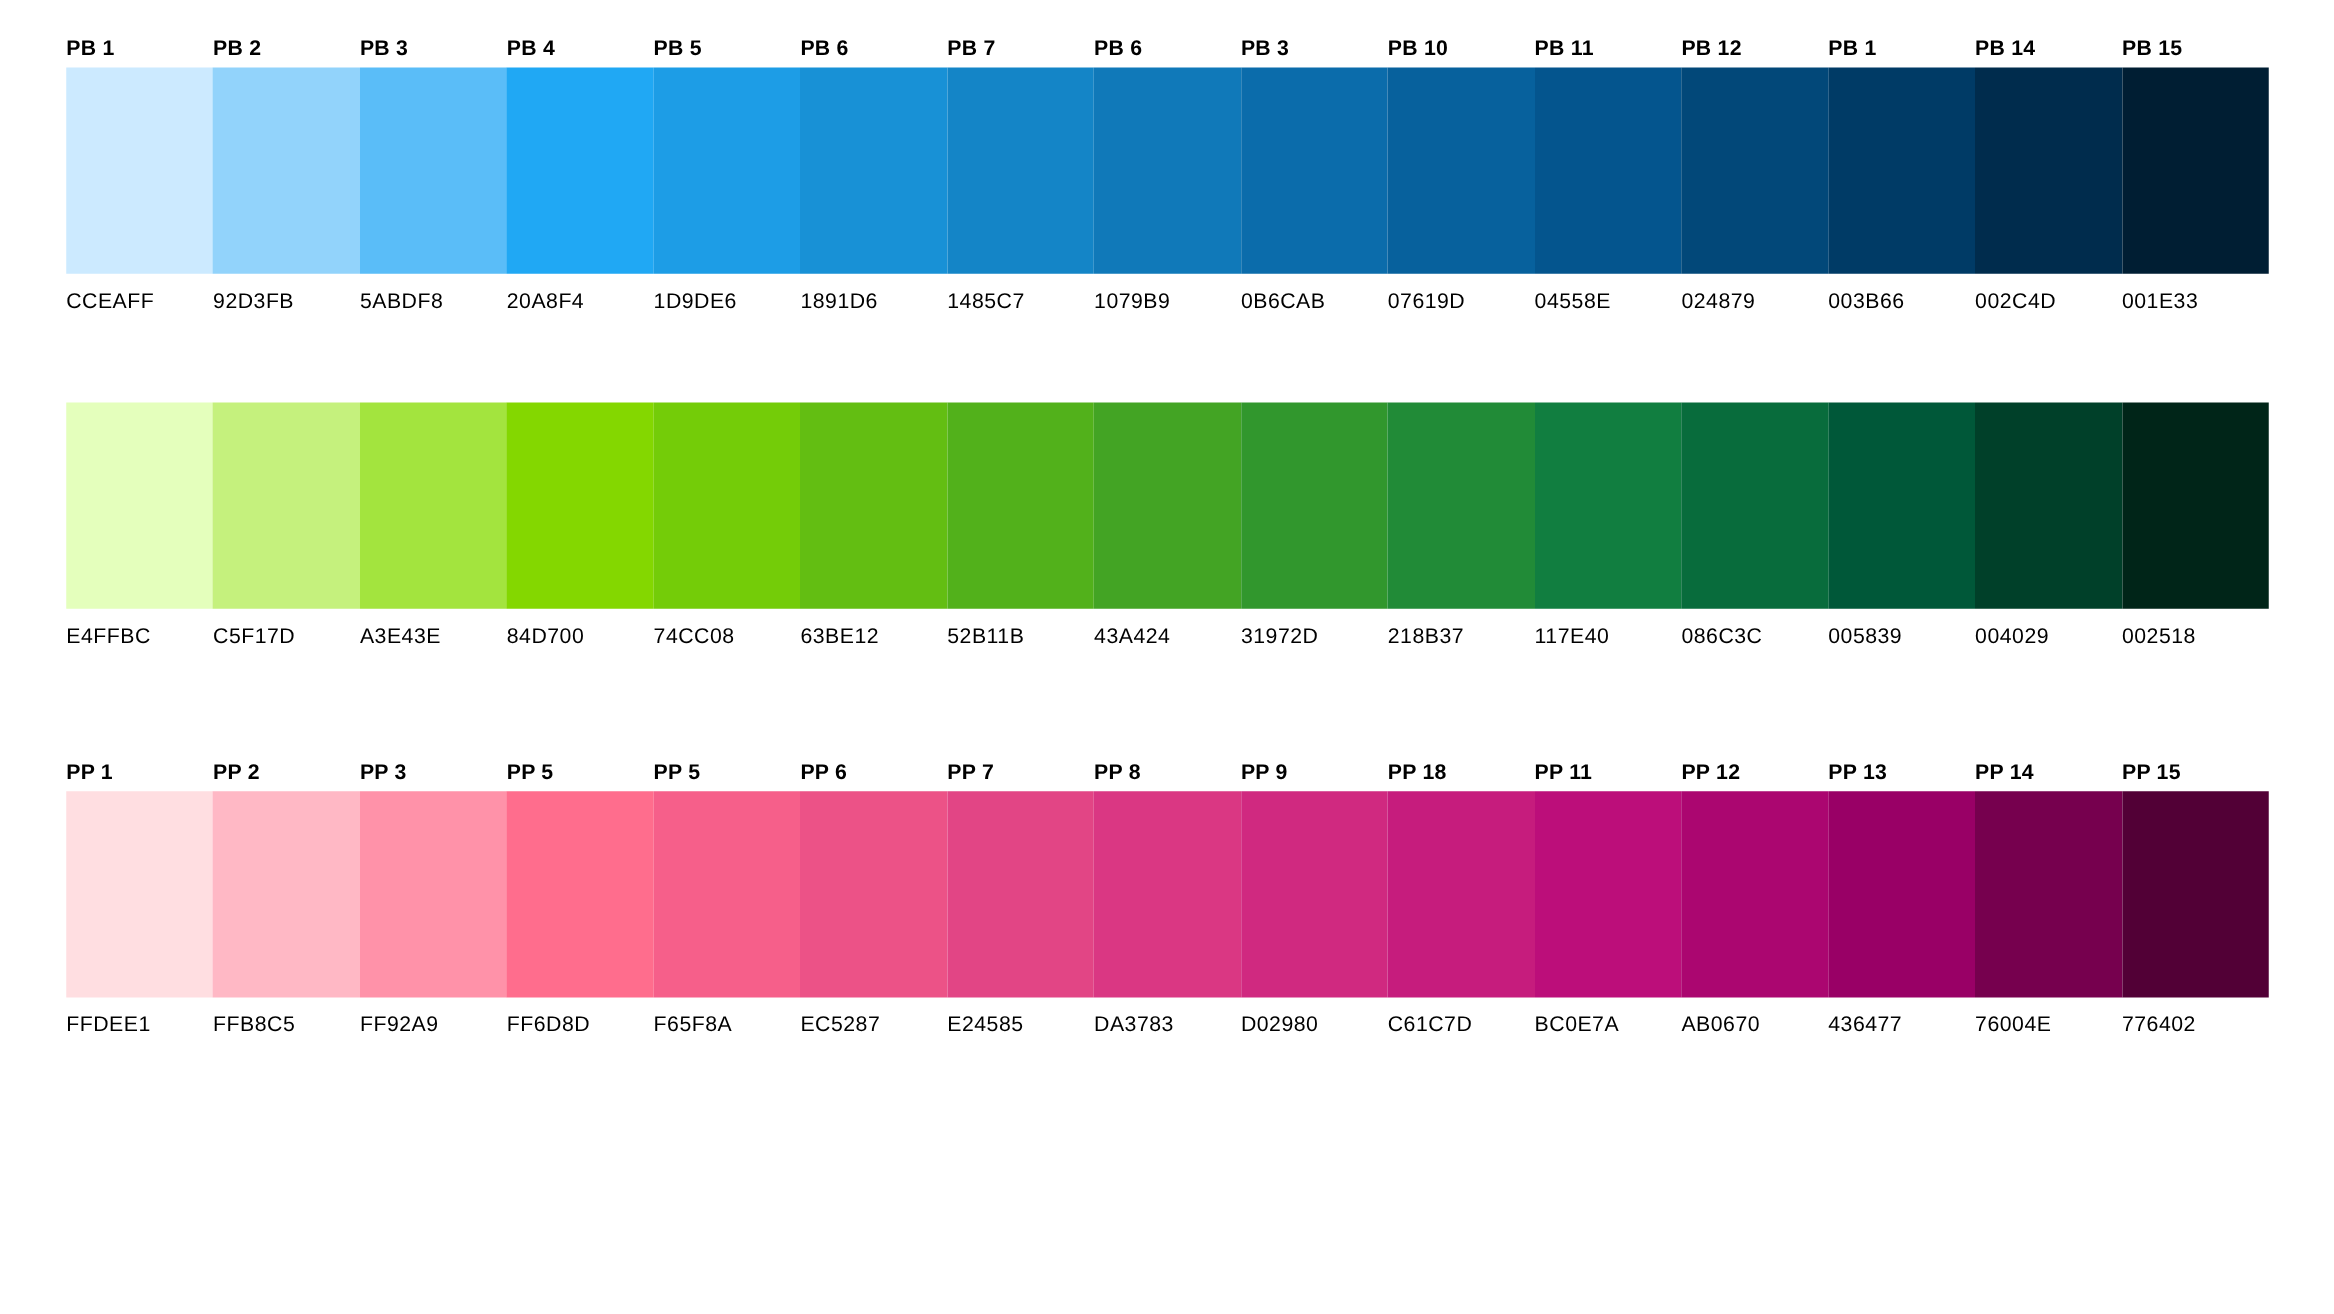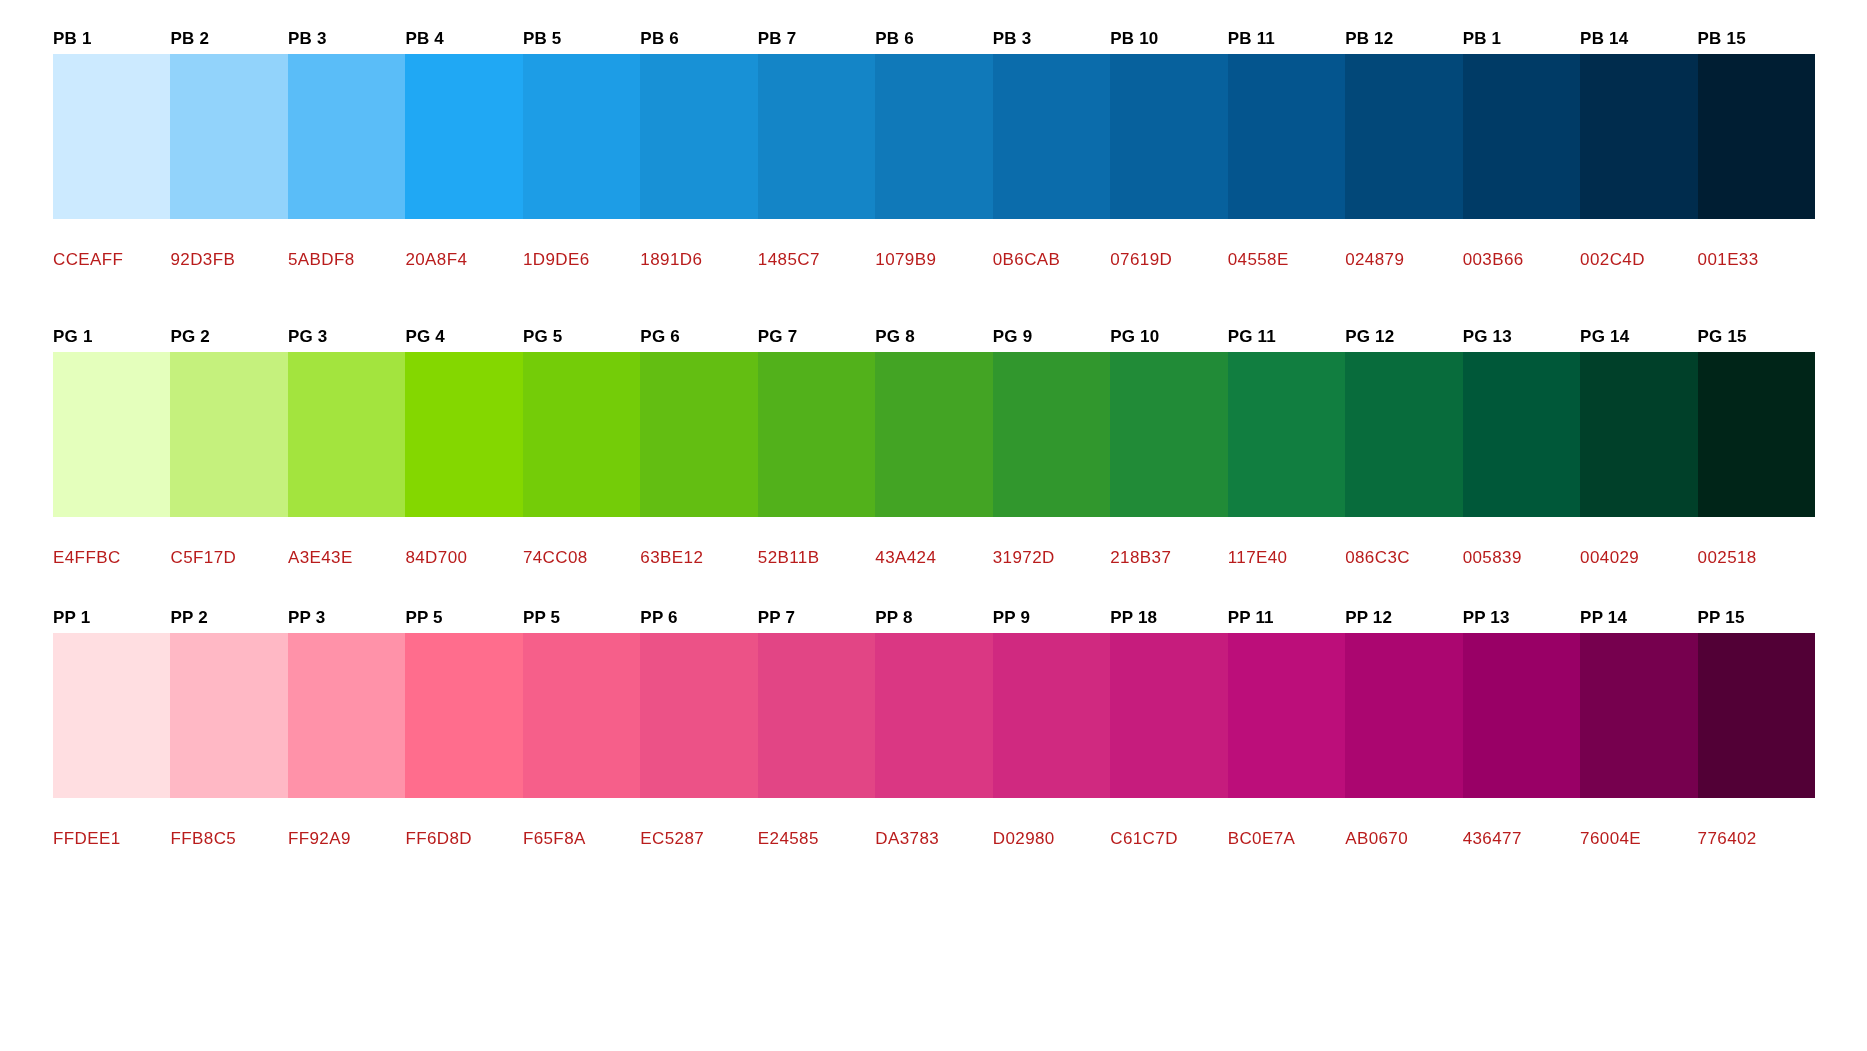--- a/index.html
+++ b/index.html
@@ -58,25 +58,25 @@
     white-space: nowrap;
   }
 
   .swatch-cell {
     height: 100%;
   }
 
   .hex-cell {
     font-size: 17px;
     font-weight: normal;
-    color: #b91c1c;
+    color: #000000;
     letter-spacing: 0.4px;
     height: 34px;
     line-height: 34px;
-    padding-top: 24px;
+    padding-top: 5px;
     white-space: nowrap;
   }
 
   .hex-line { margin-top: 0; }
 </style>
 </head>
 <body>
 
 <div class="sheet">
 
@@ -128,37 +128,20 @@
         <div class="hex-cell">07619D</div>
         <div class="hex-cell">04558E</div>
         <div class="hex-cell">024879</div>
         <div class="hex-cell">003B66</div>
         <div class="hex-cell">002C4D</div>
         <div class="hex-cell">001E33</div>
       </div>
   </div>
 
   <div class="palette-row row-pg">
-    <div class="labels-line">
-        <div class="label-cell">PG 1</div>
-        <div class="label-cell">PG 2</div>
-        <div class="label-cell">PG 3</div>
-        <div class="label-cell">PG 4</div>
-        <div class="label-cell">PG 5</div>
-        <div class="label-cell">PG 6</div>
-        <div class="label-cell">PG 7</div>
-        <div class="label-cell">PG 8</div>
-        <div class="label-cell">PG 9</div>
-        <div class="label-cell">PG 10</div>
-        <div class="label-cell">PG 11</div>
-        <div class="label-cell">PG 12</div>
-        <div class="label-cell">PG 13</div>
-        <div class="label-cell">PG 14</div>
-        <div class="label-cell">PG 15</div>
-      </div>
     <div class="swatch-strip">
         <div class="swatch-cell" style="background: rgb(228, 255, 188);"></div>
         <div class="swatch-cell" style="background: rgb(197, 241, 125);"></div>
         <div class="swatch-cell" style="background: rgb(163, 228, 62);"></div>
         <div class="swatch-cell" style="background: rgb(132, 215, 0);"></div>
         <div class="swatch-cell" style="background: rgb(116, 204, 8);"></div>
         <div class="swatch-cell" style="background: rgb(99, 190, 18);"></div>
         <div class="swatch-cell" style="background: rgb(82, 177, 27);"></div>
         <div class="swatch-cell" style="background: rgb(67, 164, 36);"></div>
         <div class="swatch-cell" style="background: rgb(49, 151, 45);"></div>

